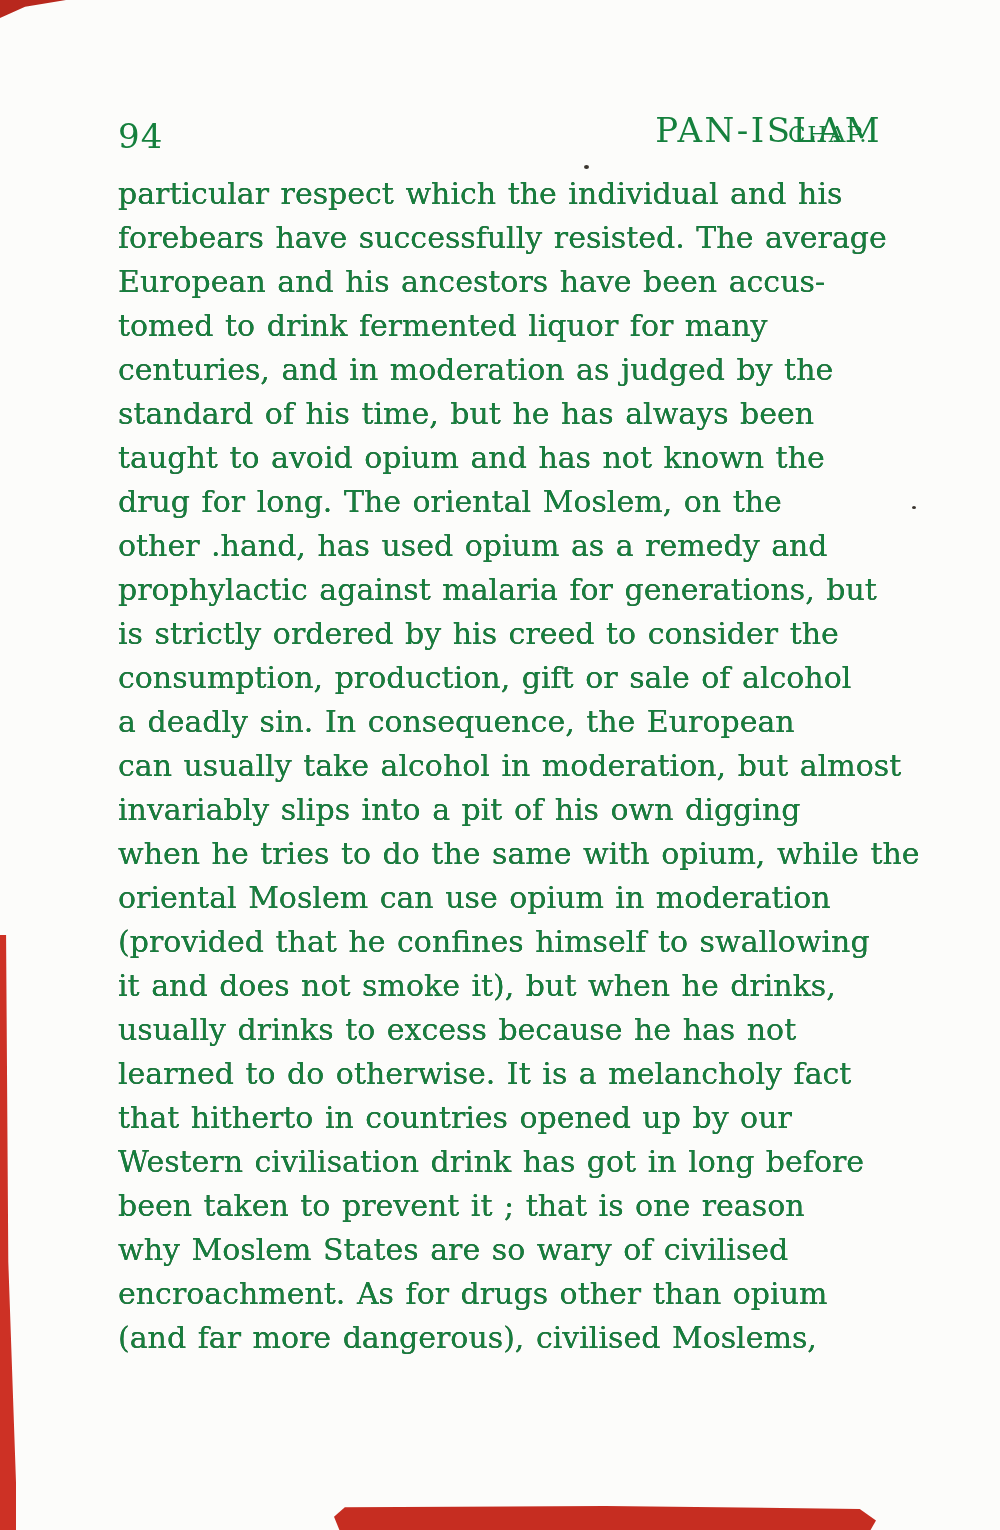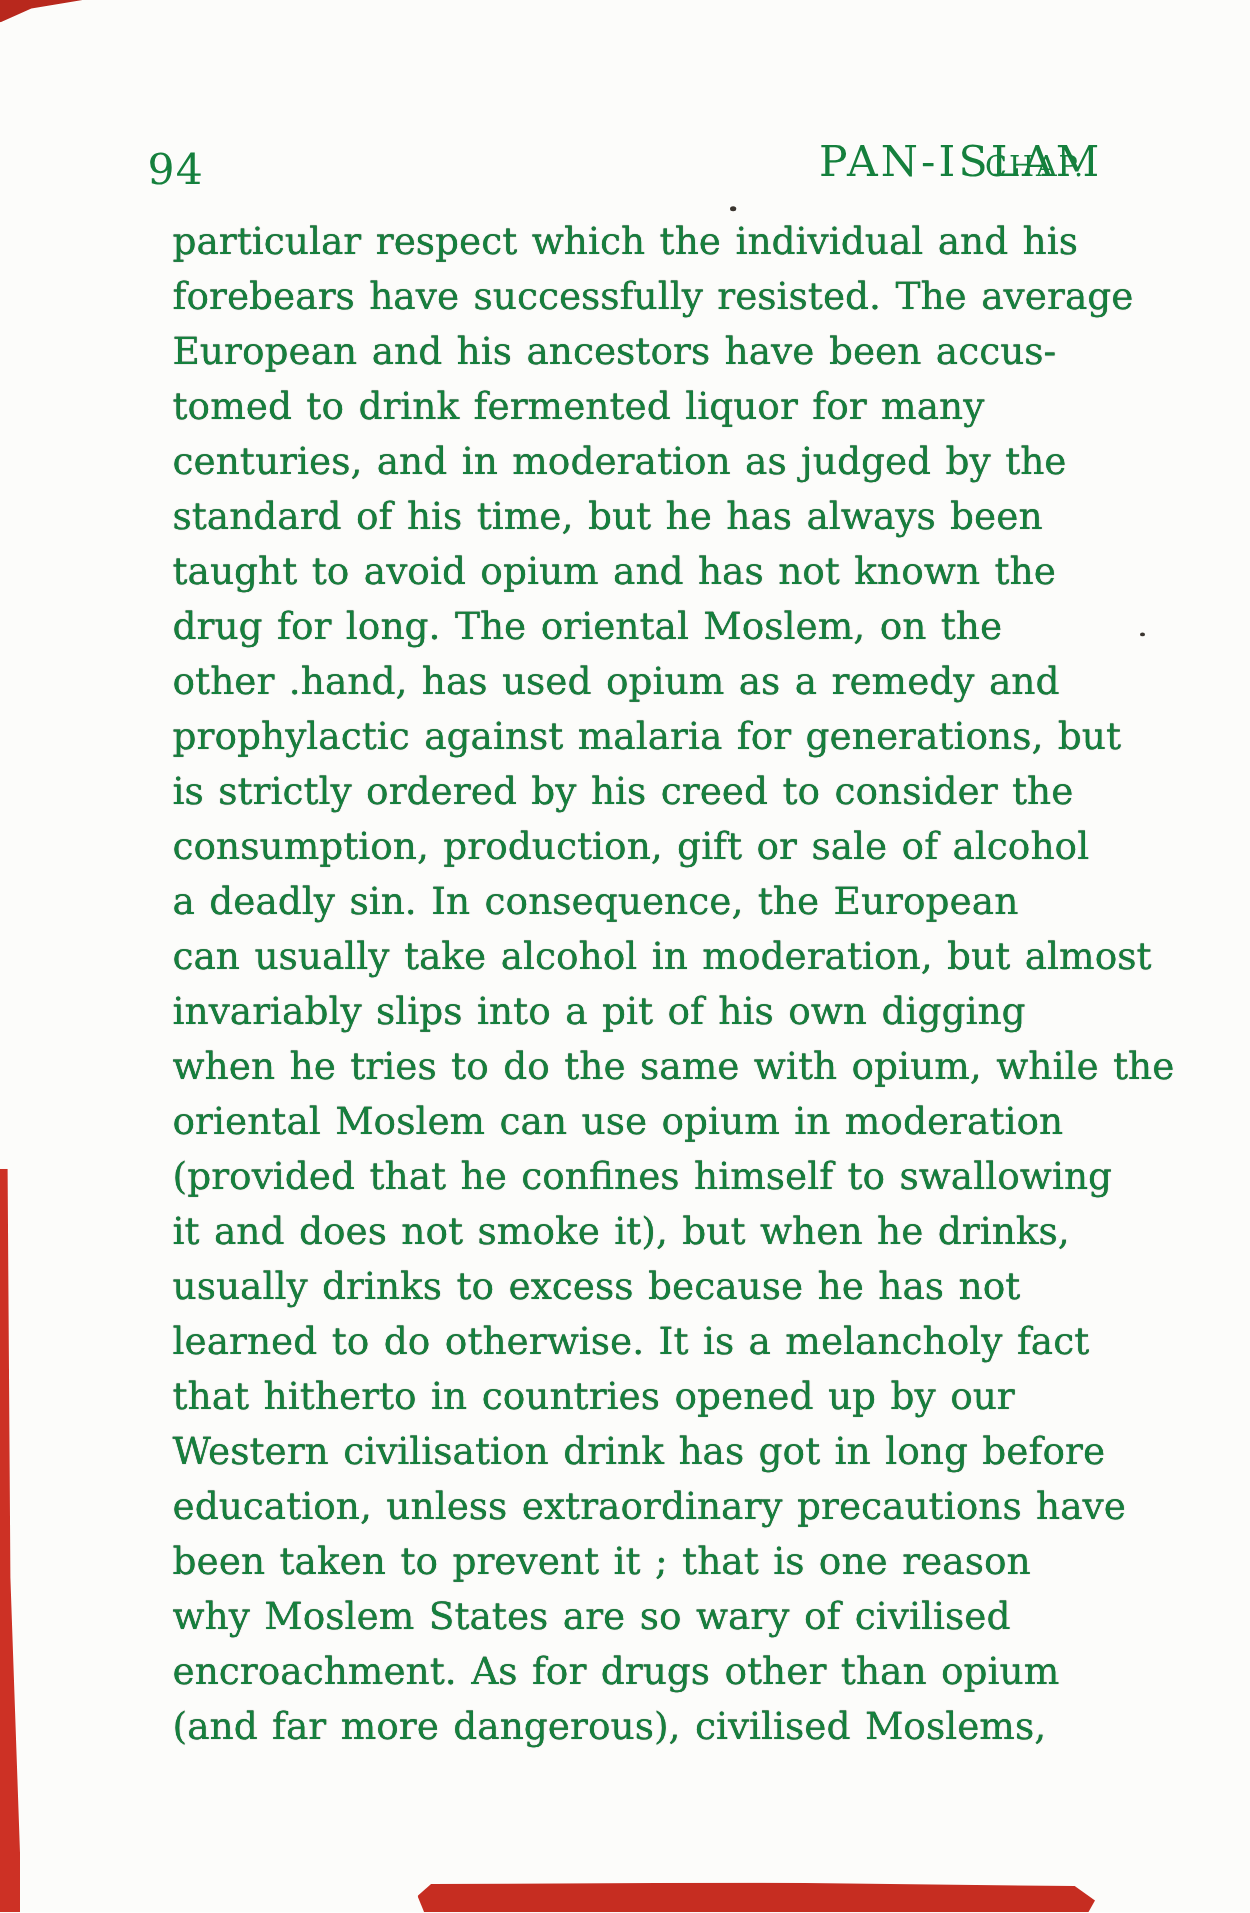--- a/index.html
+++ b/index.html
@@ -56,21 +56,20 @@
   }
   .text-line {
     font-size: 30px;
     line-height: 44px;
     height: 44px;
     white-space: nowrap;
     text-align: justify;
     text-align-last: justify;
     word-spacing: 2px;
     text-shadow: 0 0 0.6px rgba(20, 16, 12, 0.85);
-    margin-left: 20px;
   }
   
   .text-line::after {
     content: "";
     display: inline-block;
     width: 100%;
   }
   
   .scan-mark { position: absolute; }
   .scan-mark-top-left {
@@ -125,21 +124,20 @@
       <div class="text-line">can usually take alcohol in moderation, but almost</div>
       <div class="text-line">invariably slips into a pit of his own digging</div>
       <div class="text-line">when he tries to do the same with opium, while the</div>
       <div class="text-line">oriental Moslem can use opium in moderation</div>
       <div class="text-line">(provided that he confines himself to swallowing</div>
       <div class="text-line">it and does not smoke it), but when he drinks,</div>
       <div class="text-line">usually drinks to excess because he has not</div>
       <div class="text-line">learned to do otherwise.  It is a melancholy fact</div>
       <div class="text-line">that hitherto in countries opened up by our</div>
       <div class="text-line">Western civilisation drink has got in long before</div>
-      <div class="text-line">education, unless extraordinary precautions have</div>
       <div class="text-line">been taken to prevent it ; that is one reason</div>
       <div class="text-line">why Moslem States are so wary of civilised</div>
       <div class="text-line">encroachment.  As for drugs other than opium</div>
       <div class="text-line">(and far more dangerous), civilised Moslems,</div>
     </div>
 
   <div class="scan-mark scan-mark-top-left" style="background: rgb(184, 40, 29);"></div>
   <div class="scan-mark scan-mark-left-edge" style="background: rgb(205, 49, 37);"></div>
   <div class="scan-mark scan-mark-bottom" style="background: rgb(198, 45, 33);"></div>
 

